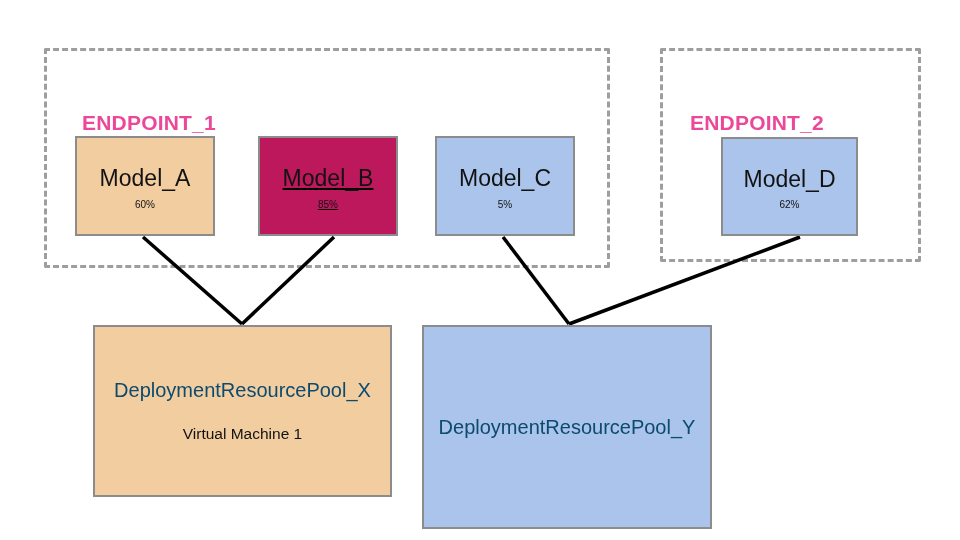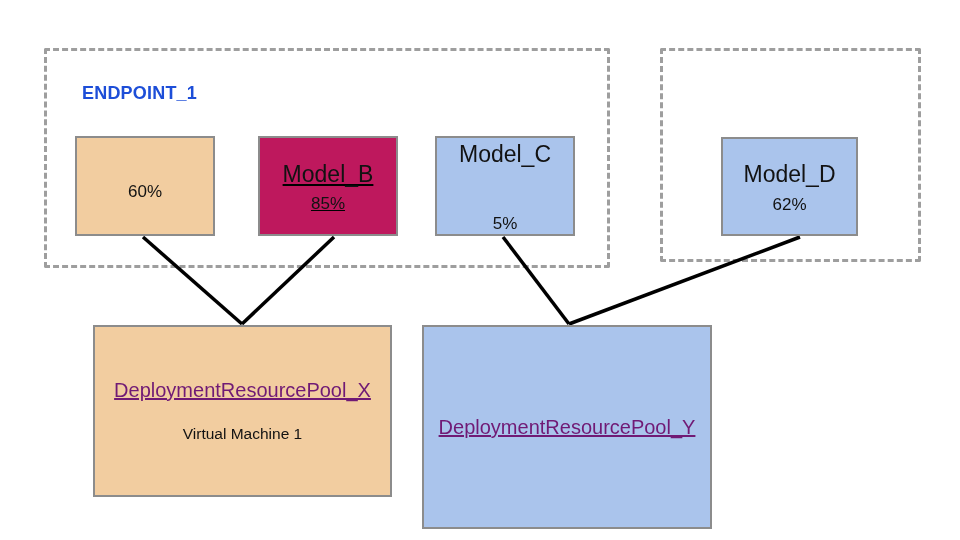--- a/index.html
+++ b/index.html
@@ -28,88 +28,90 @@
   .group-box {
     position: absolute;
     border: 3px dashed #9e9e9e;
     border-radius: 2px;
     box-sizing: border-box;
     background: transparent;
   }
   .group-label {
     position: absolute;
     font-weight: bold;
-    font-size: 18px;
-    color: #1d4ed8;
+    font-size: 21px;
+    color: #ec4899;
     letter-spacing: 0.2px;
     white-space: nowrap;
+    margin-top: 28px;
   }
   .node {
     position: absolute;
     box-sizing: border-box;
     border: 2px solid #8c8c8c;
     display: flex;
     flex-direction: column;
     align-items: center;
     justify-content: center;
     text-align: center;
   }
   .model-node {
     padding-top: 4px;
   }
   .model-title {
     font-size: 23px;
     color: #121212;
     line-height: 1.05;
   }
   .model-pct {
-    font-size: 17px;
+    font-size: 10px;
     color: #121212;
     margin-top: 8px;
   }
   .pool-node {
     justify-content: center;
   }
   .pool-title {
     font-size: 20px;
-    color: #701a75;
+    color: #0c4a6e;
     line-height: 1.1;
-    text-decoration: underline;
   }
   .pool-sub {
     font-size: 15.5px;
     color: #121212;
     margin-top: 24px;
   }
 </style>
 </head>
 <body>
 
 <div id="canvas">
 
   <div class="group-box" id="group-0" style="left: 44px; top: 48px; width: 566px; height: 220px;"></div>
   <div class="group-label" id="group-label-0" style="left: 82px; top: 83px;">ENDPOINT_1</div>
 
   <div class="group-box" id="group-1" style="left: 660px; top: 48px; width: 261px; height: 214px;"></div>
+  <div class="group-label" id="group-label-1" style="left: 690px; top: 83px;">ENDPOINT_2</div>
 
   <svg class="edge-layer" id="edge-layer" viewBox="0 0 960 540" xmlns="http://www.w3.org/2000/svg">
       <line x1="143" y1="237" x2="242" y2="324" stroke="#000000" stroke-width="3.5" stroke-linecap="butt"></line>
       <line x1="334" y1="237" x2="242" y2="324" stroke="#000000" stroke-width="3.5" stroke-linecap="butt"></line>
       <line x1="503" y1="237" x2="569" y2="324" stroke="#000000" stroke-width="3.5" stroke-linecap="butt"></line>
       <line x1="800" y1="237" x2="569" y2="324" stroke="#000000" stroke-width="3.5" stroke-linecap="butt"></line>
     </svg>
 
   <div class="node model-node" id="model-0" style="left: 75px; top: 136px; width: 140px; height: 100px; background: rgb(242, 205, 160); border-color: rgb(140, 140, 140);">
+    <span class="model-title">Model_A</span>
     <span class="model-pct">60%</span>
   </div>
   <div class="node model-node" id="model-1" style="left: 258px; top: 136px; width: 140px; height: 100px; background: #be185d; border-color: rgb(140, 140, 140); text-decoration: underline;">
     <span class="model-title">Model_B</span>
     <span class="model-pct">85%</span>
   </div>
-  <div class="node model-node" id="model-2" style="left: 435px; top: 136px; width: 140px; height: 100px; background: rgb(170, 196, 236); border-color: rgb(140, 140, 140); justify-content: space-between;">
+  <div class="node model-node" id="model-2" style="left: 435px; top: 136px; width: 140px; height: 100px; background: rgb(170, 196, 236); border-color: rgb(140, 140, 140);">
     <span class="model-title">Model_C</span>
     <span class="model-pct">5%</span>
   </div>
   <div class="node model-node" id="model-3" style="left: 721px; top: 137px; width: 137px; height: 99px; background: rgb(170, 196, 236); border-color: rgb(140, 140, 140);">
     <span class="model-title">Model_D</span>
     <span class="model-pct">62%</span>
   </div>
 
   <div class="node pool-node" id="pool-0" style="left: 93px; top: 325px; width: 299px; height: 172px; background: rgb(242, 205, 160); border-color: rgb(140, 140, 140);">
     <span class="pool-title">DeploymentResourcePool_X</span>

